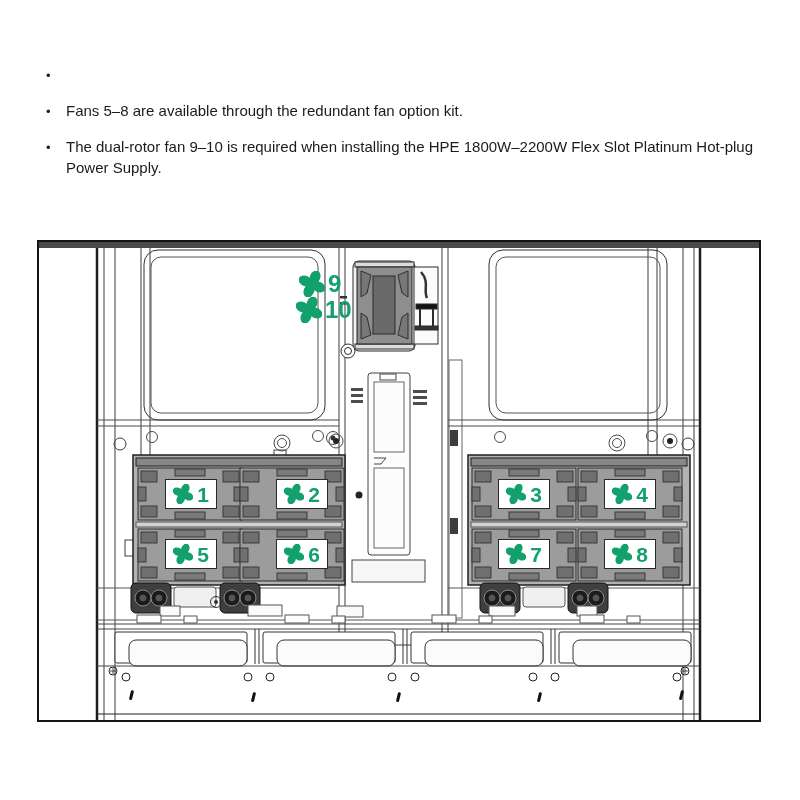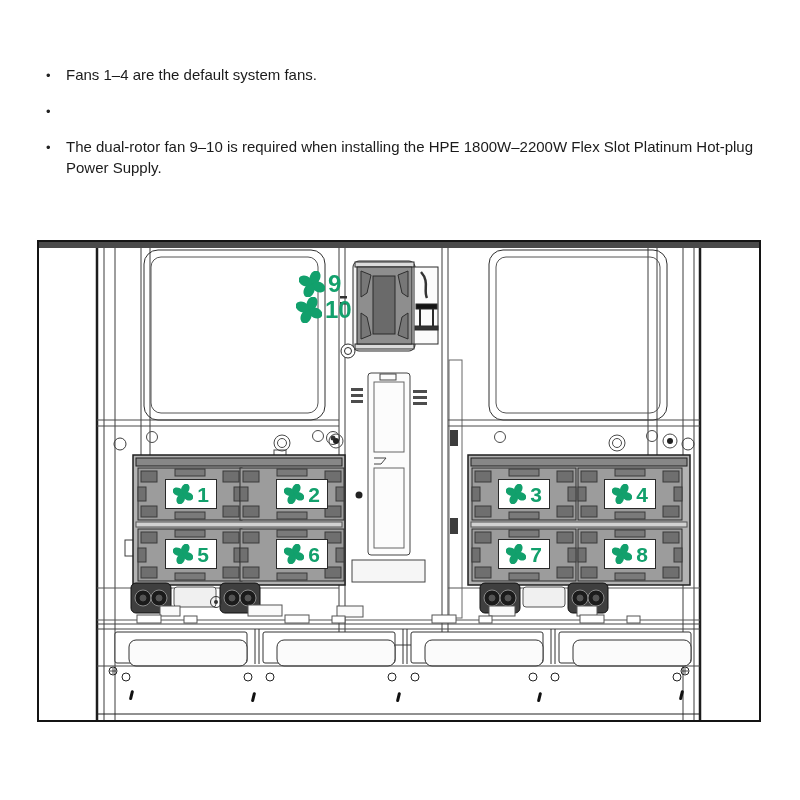--- a/index.html
+++ b/index.html
@@ -61,24 +61,24 @@
       <circle cx="28" cy="15" r="3" fill="#555"></circle>
     </g>
   </defs>
 </svg>
 
 <div class="page">
 
   <ul class="notes">
     <li>
       <span class="dot">•</span>
-      <span class="txt">Fans 1–4 are the default system fans.</span>
     </li>
     <li>
       <span class="dot">•</span>
+      <span class="txt">Fans 5–8 are available through the redundant fan option kit.</span>
     </li>
     <li>
       <span class="dot">•</span>
       <span class="txt">The dual-rotor fan 9–10 is required when installing the HPE 1800W–2200W Flex Slot Platinum Hot-plug Power Supply.</span>
     </li>
   </ul>
 
   <div class="figure">
 
     <svg class="art" width="724" height="482" viewBox="0 0 724 482">

